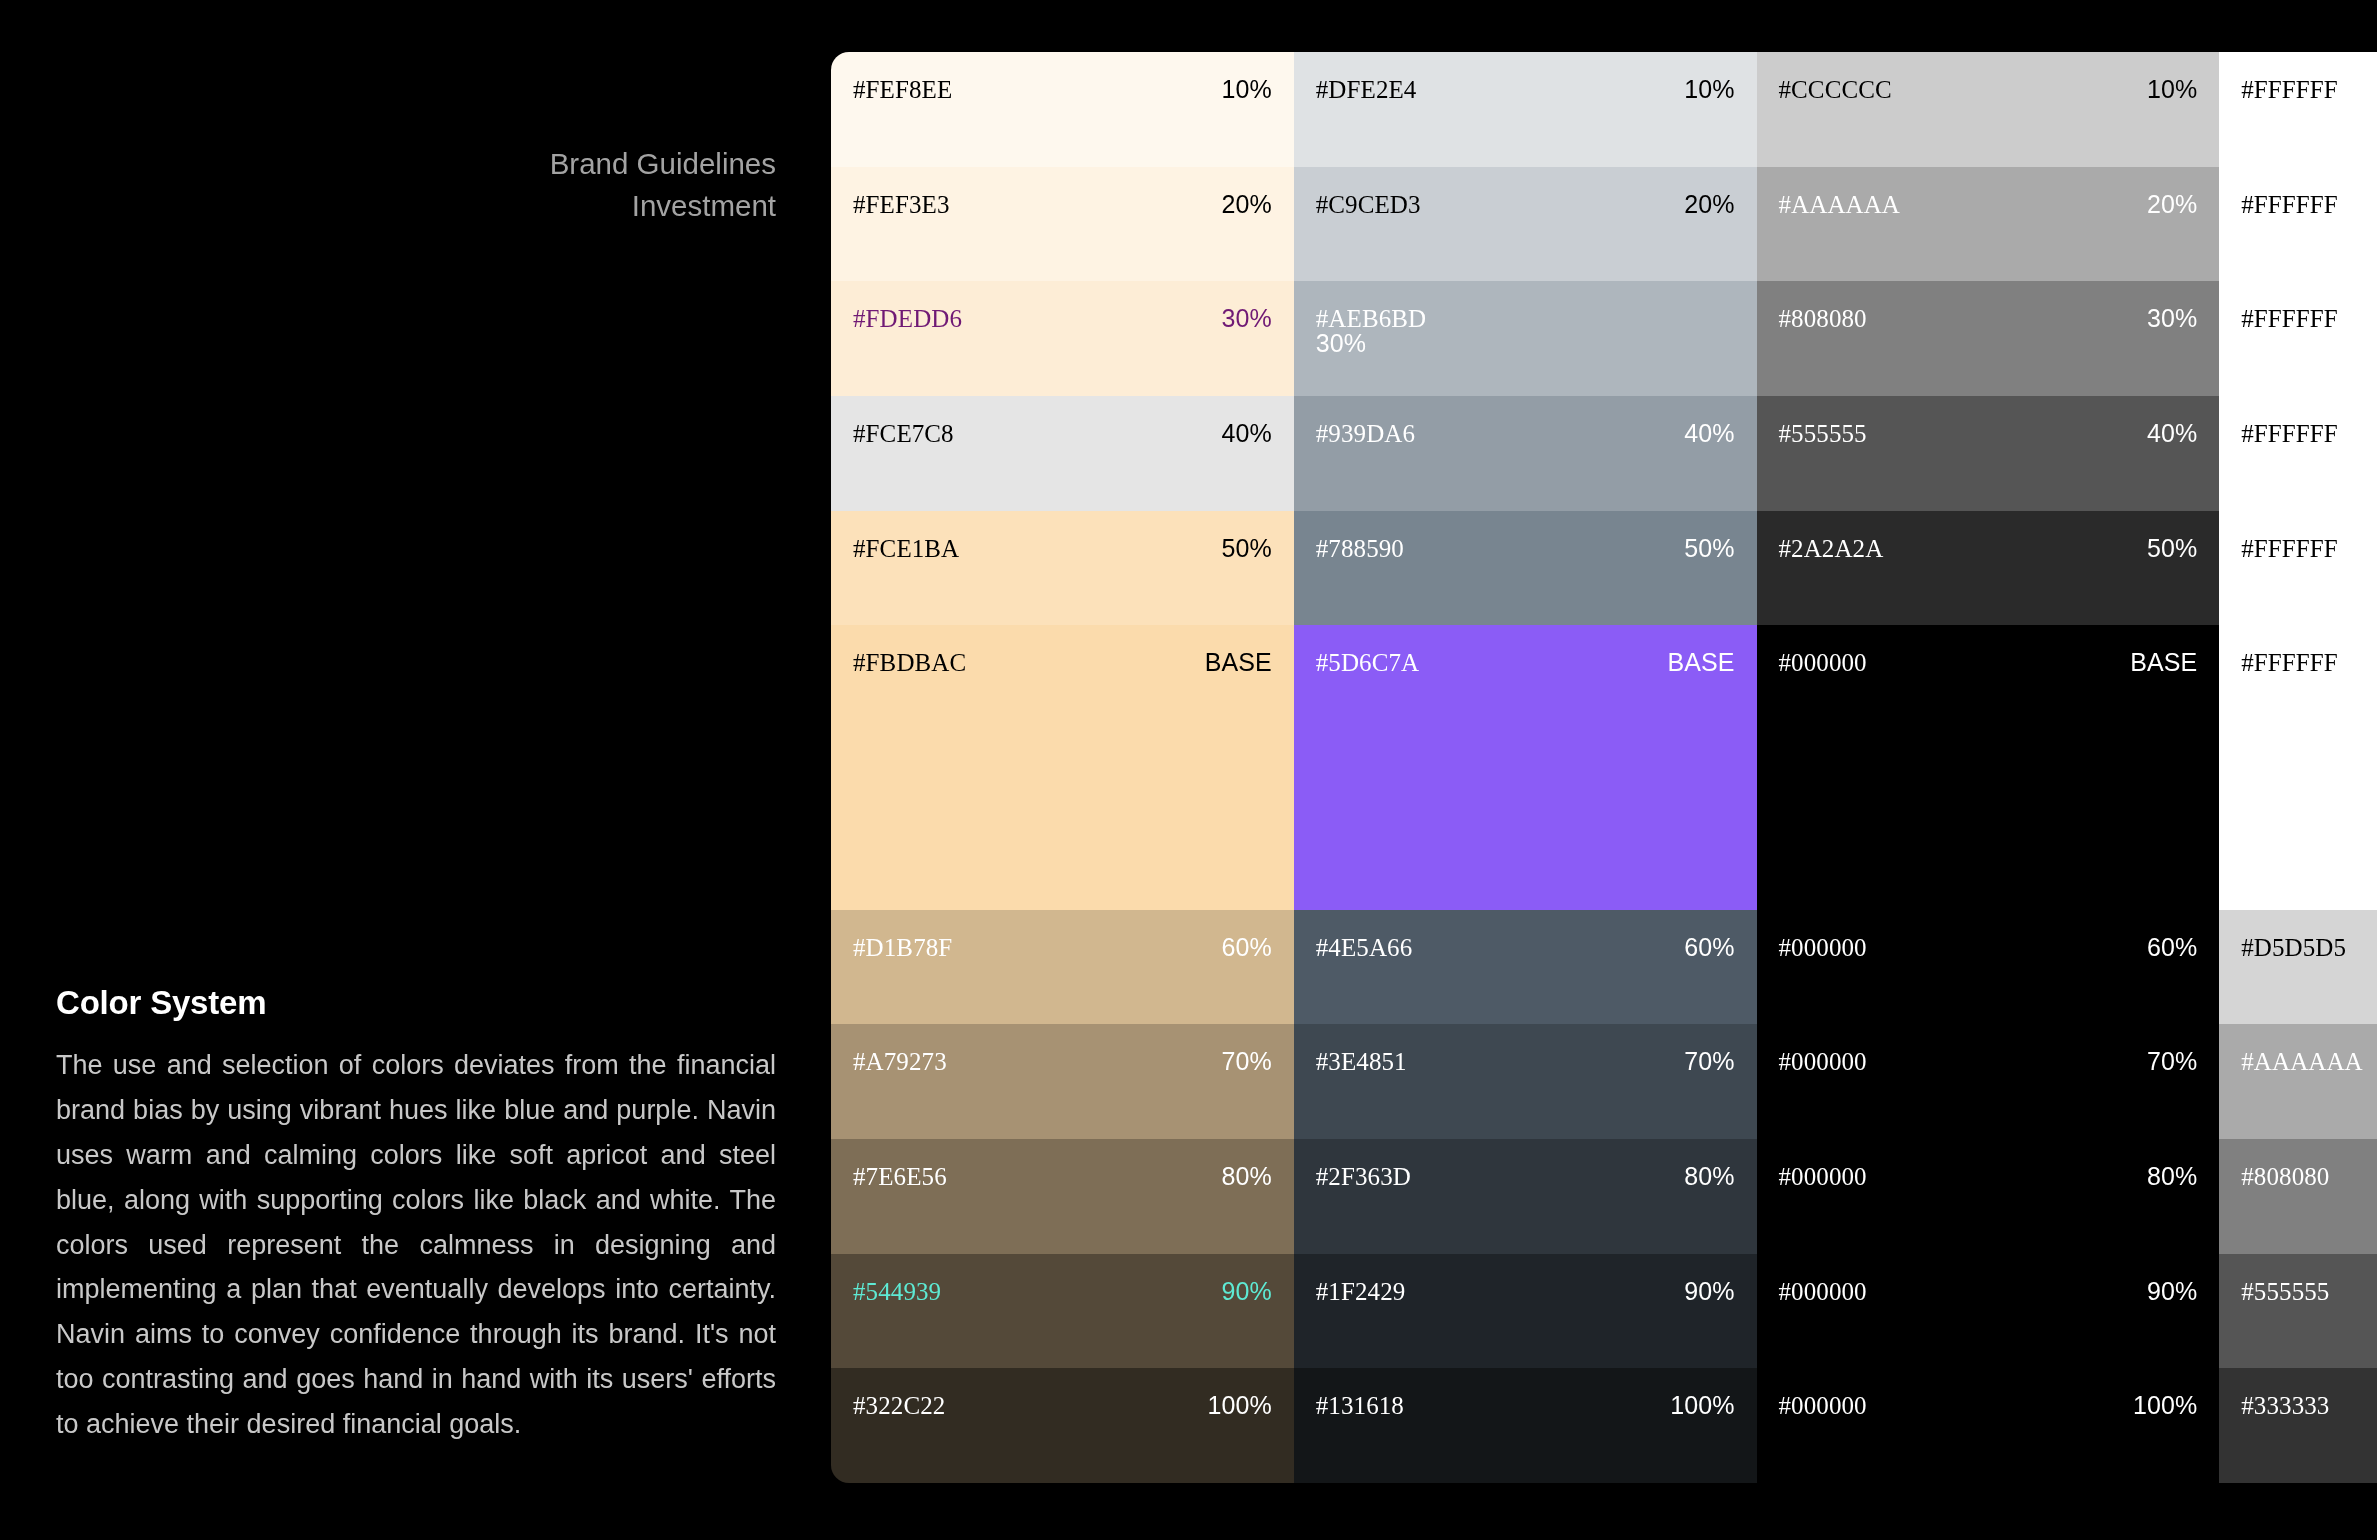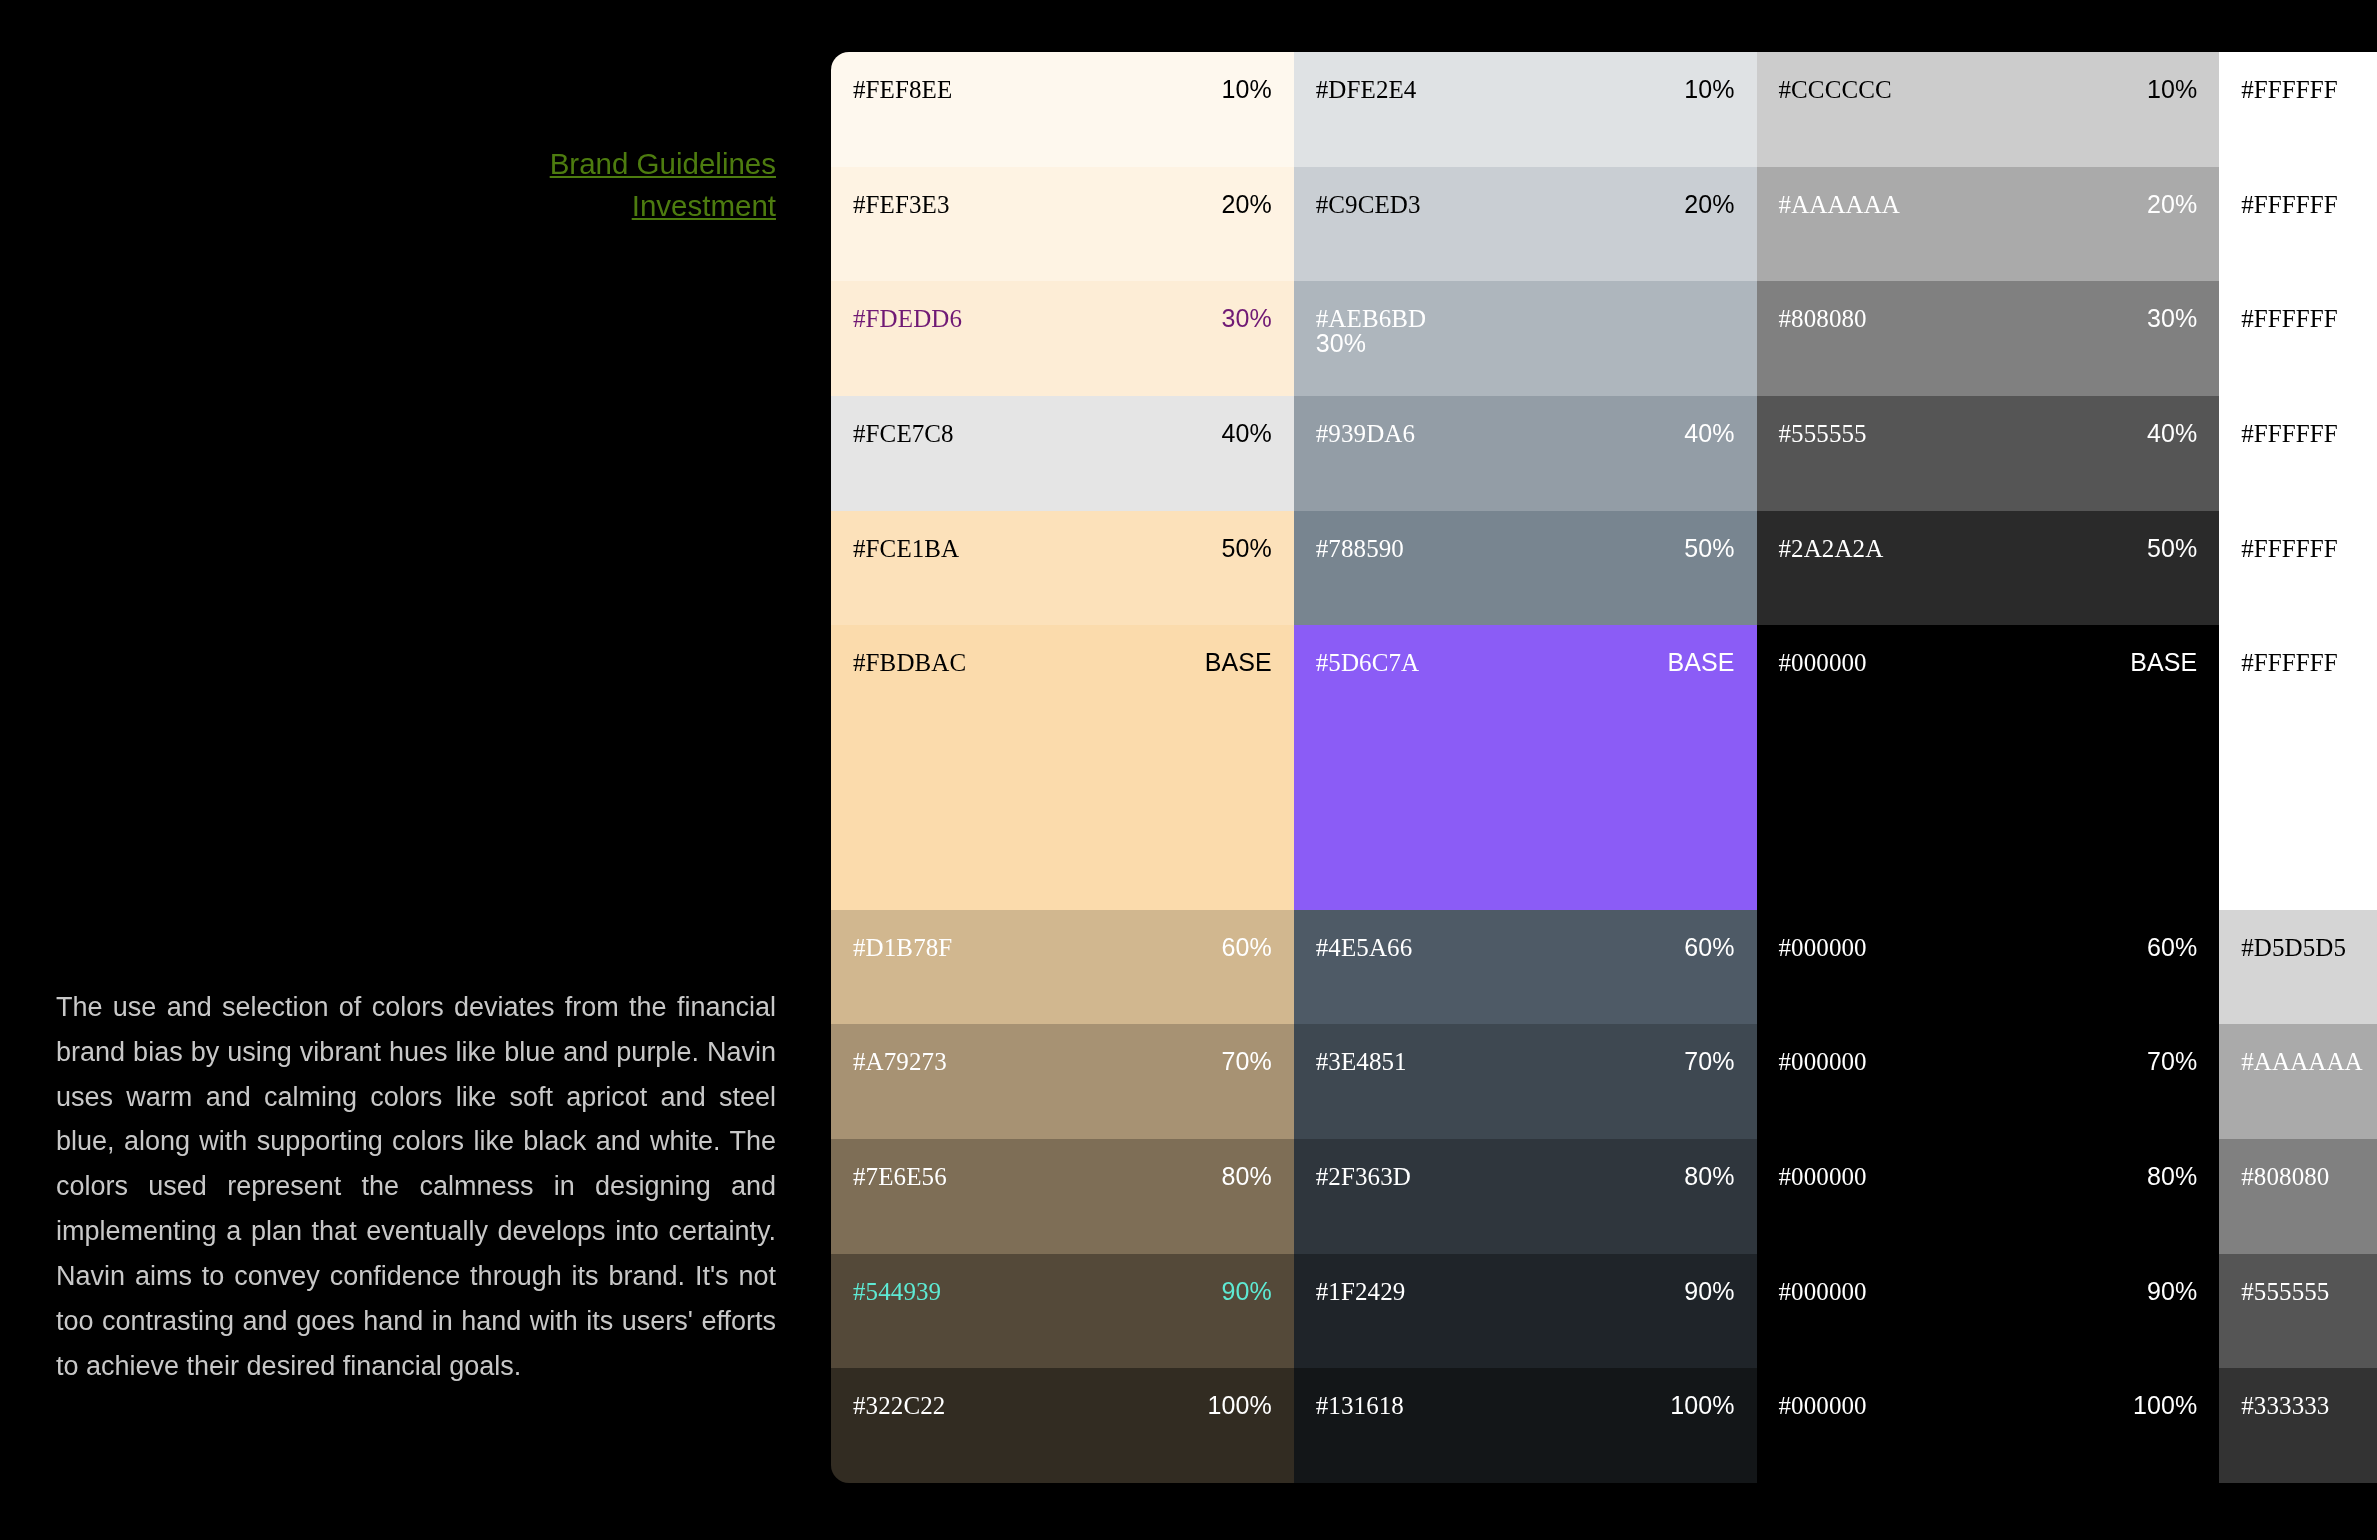--- a/index.html
+++ b/index.html
@@ -60,24 +60,23 @@
     line-height: 1;
     letter-spacing: 0.2px;
   }
 
   .subtitle-block {
     position: absolute;
     left: 56px;
     top: 143px;
     width: 720px;
     text-align: right;
-    color: #4d7c0f;
+    color: #a3a3a3;
     font-size: 29.5px;
     line-height: 1.42;
-    text-decoration: underline;
   }
   .subtitle-block div { white-space: nowrap; }
 
   .color-system-block {
     position: absolute;
     left: 56px;
     top: 985px;
     width: 720px;
   }
   .cs-heading {
@@ -147,20 +146,21 @@
 
 <div class="left-rail">
 
 
   <div class="subtitle-block">
     <div>Brand Guidelines</div>
     <div>Investment</div>
   </div>
 
   <div class="color-system-block">
+    <h2 class="cs-heading">Color System</h2>
     <p class="cs-body">The use and selection of colors deviates from the financial brand bias by using vibrant hues like blue and purple. Navin uses warm and calming colors like soft apricot and steel blue, along with supporting colors like black and white. The colors used represent the calmness in designing and implementing a plan that eventually develops into certainty. Navin aims to convey confidence through its brand. It's not too contrasting and goes hand in hand with its users' efforts to achieve their desired financial goals.</p>
   </div>
 
 </div>
 
 <div class="swatch-panel" id="swatch-panel">
     <div class="swatch-col">
       <div class="swatch-row std" style="background: rgb(254, 248, 238);">
         <div class="swatch-labels" style="color: rgb(0, 0, 0);">
           <span class="swatch-hex">#FEF8EE</span>

